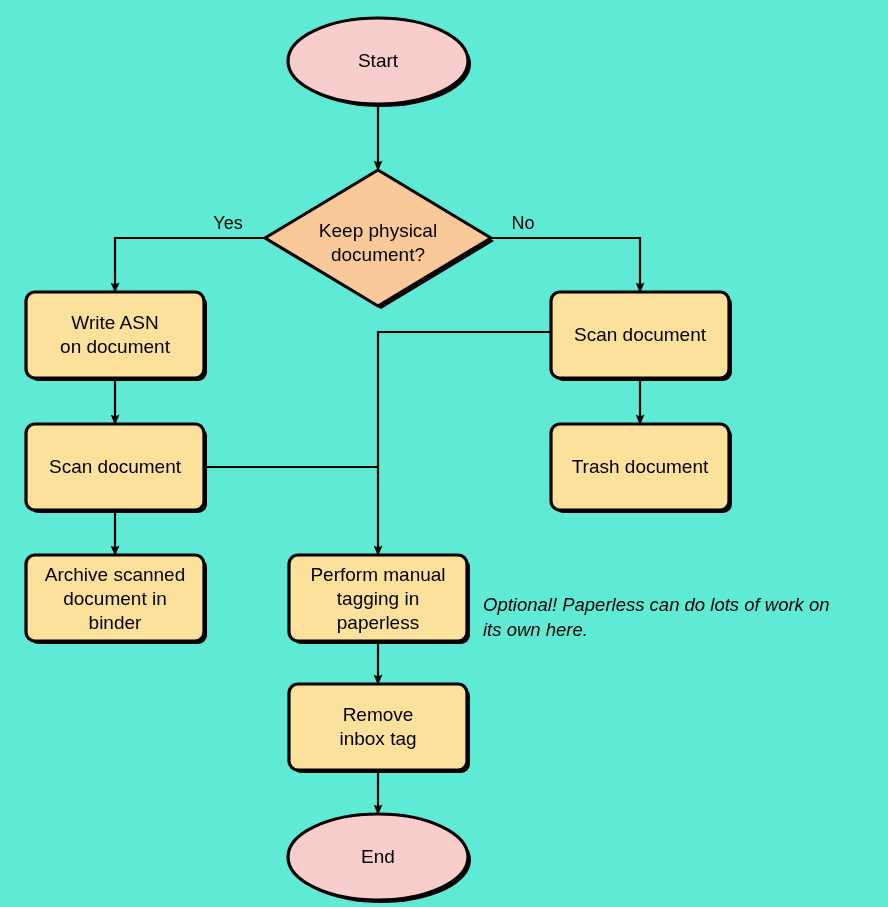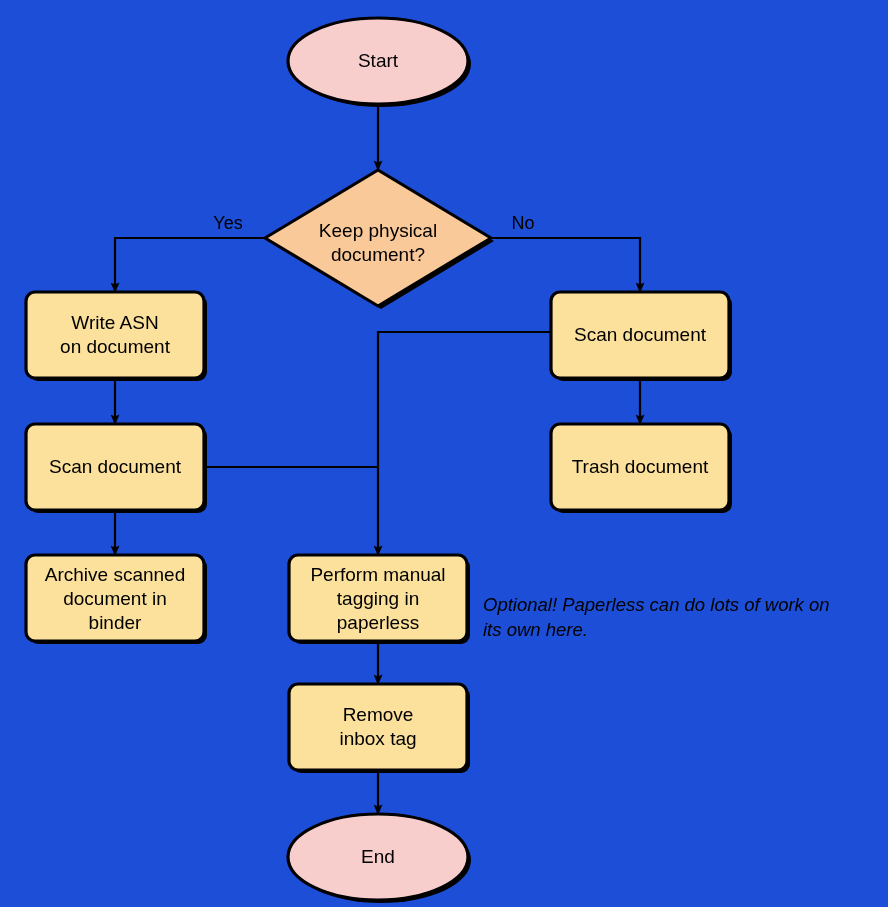--- a/index.html
+++ b/index.html
@@ -8,21 +8,21 @@
     background: #ffffff;
   }
   body {
     font-family: "Liberation Sans", sans-serif;
     -webkit-font-smoothing: antialiased;
   }
   #canvas {
     position: relative;
     width: 888px;
     height: 907px;
-    background: #1d4ed8;
+    background: #5eead4;
     overflow: hidden;
   }
   svg#flow {
     position: absolute;
     left: 0;
     top: 0;
     width: 888px;
     height: 907px;
   }
   .node-label {

